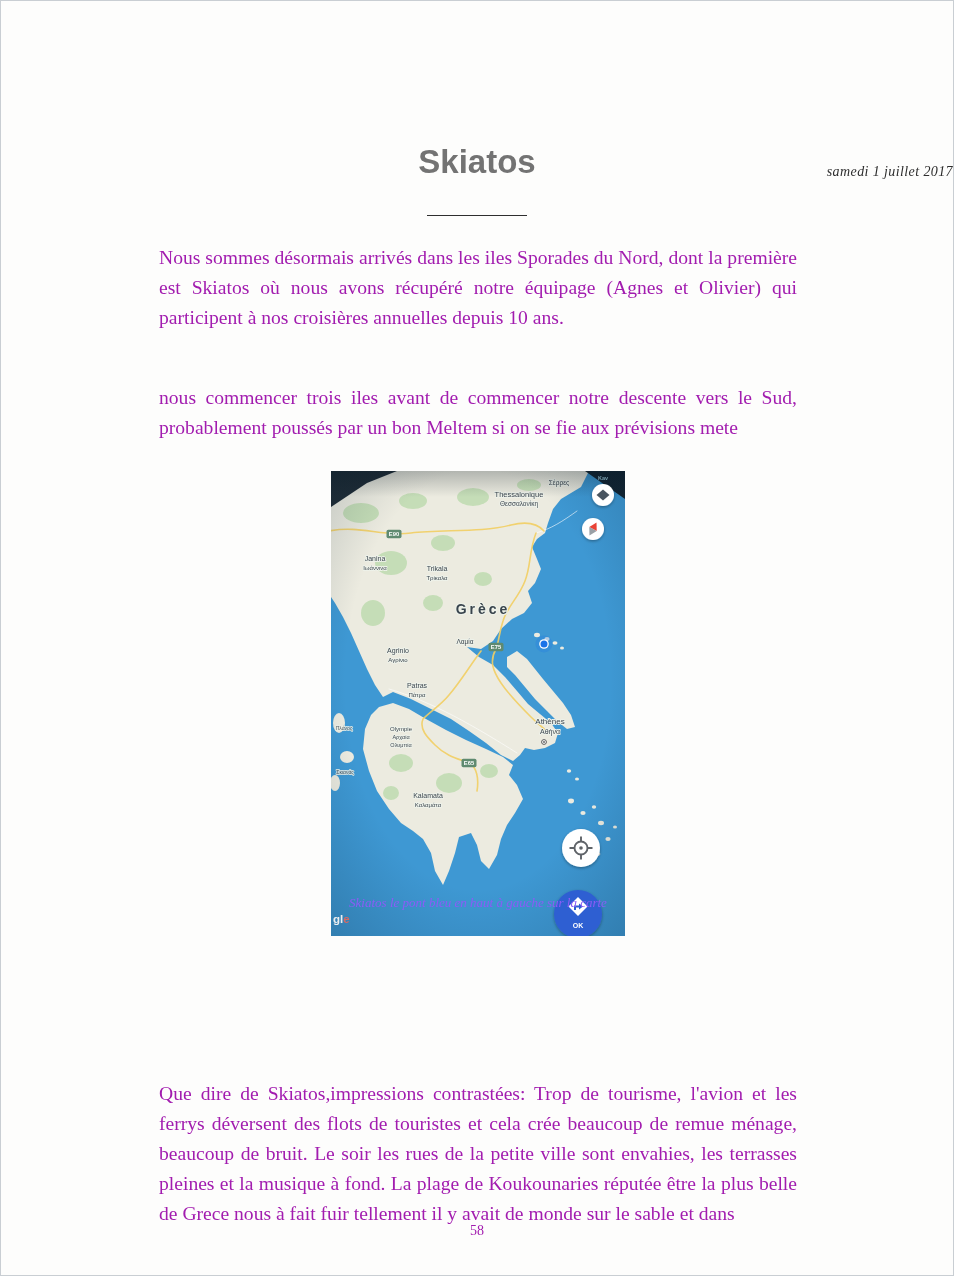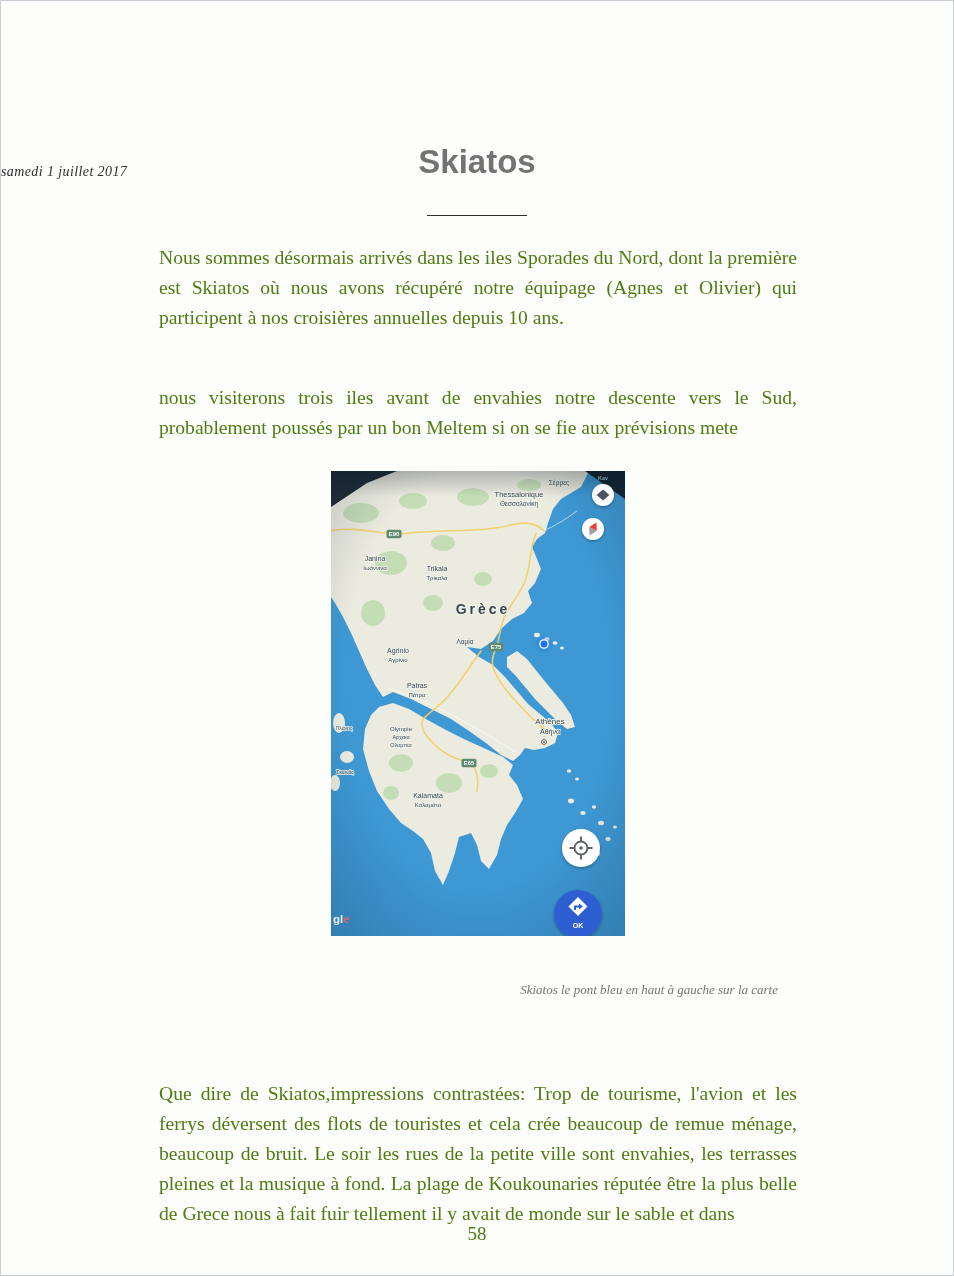--- a/index.html
+++ b/index.html
@@ -6,41 +6,41 @@
   .page{
     position:relative;width:954px;height:1276px;background:#fdfdfc;
     font-family:"Liberation Serif",serif;color:#262626;overflow:hidden;
     border:1px solid #c9ced3;box-sizing:border-box;
   }
   .page-title{
     position:absolute;top:120px;left:0;width:100%;text-align:center;
     font-family:Liberation Sans, sans-serif;font-weight:700;font-size:33px;color:#737373;
   }
   .date-line{
-    position:absolute;top:163px;left:0;width:100%;text-align:left;
+    position:absolute;top:163px;left:0;width:100%;text-align:right;
     font-style:italic;font-size:14px;color:#2e2e2e;letter-spacing:.4px;
   }
   .separator{
     position:absolute;top:214px;left:50%;transform:translateX(-50%);
     width:100px;border-top:1.6px solid #2f2f2f;
   }
   .para{
     position:absolute;left:158px;width:638px;font-size:19.6px;line-height:30px;
-    text-align:justify;color:#4d7c0f;margin-top:16px;
+    text-align:justify;color:#a21caf;margin-top:16px;
   }
   .p1{top:226px}.p2{top:366px}.p3{top:1062px}
   .map-figure{position:absolute;left:330px;top:470px;width:294px;height:407px;}
   .map-figure svg{display:block;}
   .map-caption{
-    position:absolute;top:981px;left:177px;width:600px;text-align:right;
-    font-style:italic;font-size:13px;color:#737373;
+    position:absolute;top:894px;left:177px;width:600px;text-align:center;
+    font-style:italic;font-size:13px;color:#8b5cf6;
   }
   .page-number{
     position:absolute;top:1222px;left:0;width:100%;text-align:center;
-    font-size:19px;color:#4d7c0f;
+    font-size:14px;color:#a21caf;
   }
   
   .lbl{font-family:"Liberation Sans",sans-serif;fill:#3d4750;stroke:#eef2ea;
        stroke-width:1.8;paint-order:stroke;stroke-linejoin:round;text-anchor:middle;}
   .lbl-faint{opacity:.85}
   .country{fill:#39444d;letter-spacing:3px;font-weight:600;stroke-width:2.2;}
   .badge-txt{fill:#ffffff;font-weight:700;text-anchor:middle;
        font-family:"Liberation Sans",sans-serif;stroke:none;}
   .wm{font-family:"Liberation Sans",sans-serif;font-weight:700;opacity:.95;}
   .okt{font-family:"Liberation Sans",sans-serif;font-weight:700;fill:#fff;text-anchor:middle;}
@@ -49,21 +49,21 @@
 </head>
 <body>
 
 <div class="page">
 
   <h1 class="page-title">Skiatos</h1>
   <div class="date-line">samedi 1 juillet 2017</div>
   <div class="separator"></div>
 
   <p class="para p1">Nous sommes désormais arrivés dans les iles Sporades du Nord, dont la première est Skiatos où nous avons récupéré notre équipage (Agnes et Olivier) qui participent à nos croisières annuelles depuis 10 ans.</p>
-  <p class="para p2">nous visiterons trois iles avant de envahies notre descente vers le Sud, probablement poussés par un bon Meltem si on se fie aux prévisions mete</p>
+  <p class="para p2">nous commencer trois iles avant de commencer notre descente vers le Sud, probablement poussés par un bon Meltem si on se fie aux prévisions mete</p>
 
   <div class="map-figure">
     <svg width="294" height="465" viewBox="0 0 294 465" xmlns="http://www.w3.org/2000/svg">
       <defs>
         <filter id="fabShadow" x="-40%" y="-40%" width="180%" height="180%">
           <feDropShadow dx="0" dy="1.2" stdDeviation="1.4" flood-color="#000000" flood-opacity="0.35"></feDropShadow>
         </filter>
         <radialGradient id="vig" cx="50%" cy="45%" r="75%">
           <stop offset="60%" stop-color="#062033" stop-opacity="0"></stop>
           <stop offset="100%" stop-color="#062033" stop-opacity="0.22"></stop>

